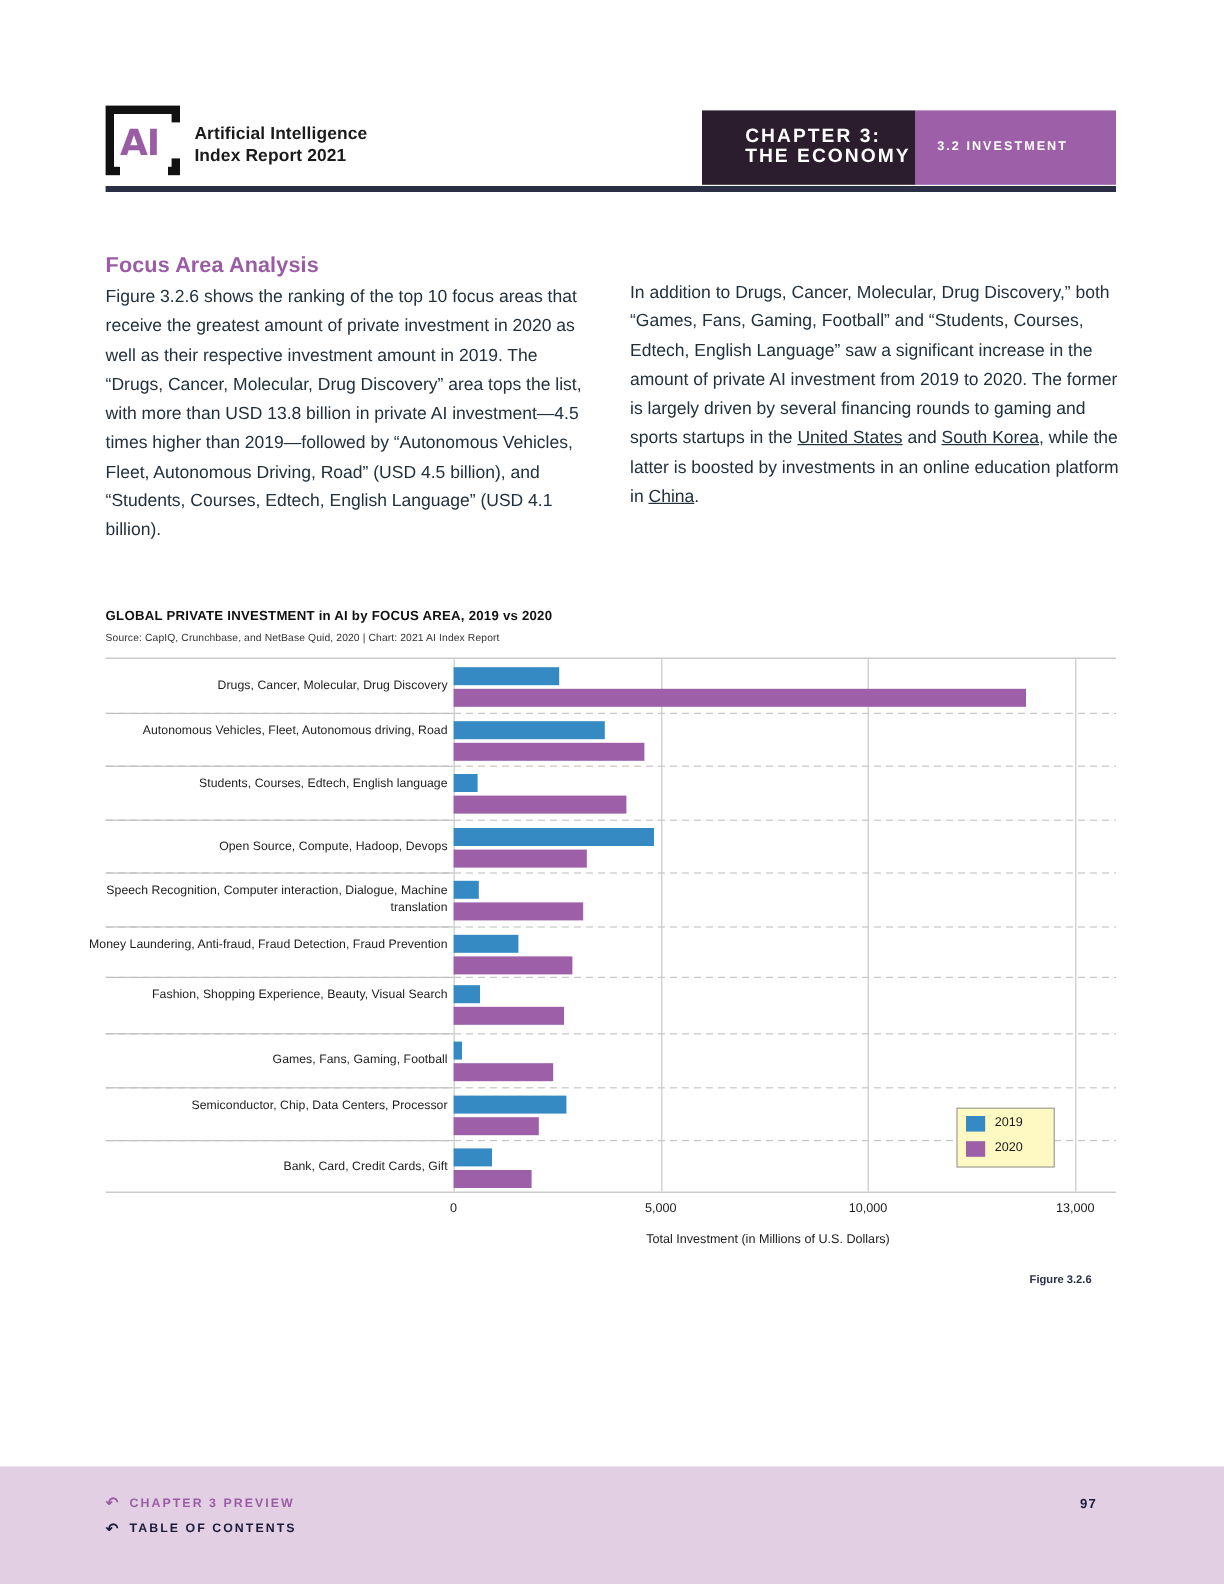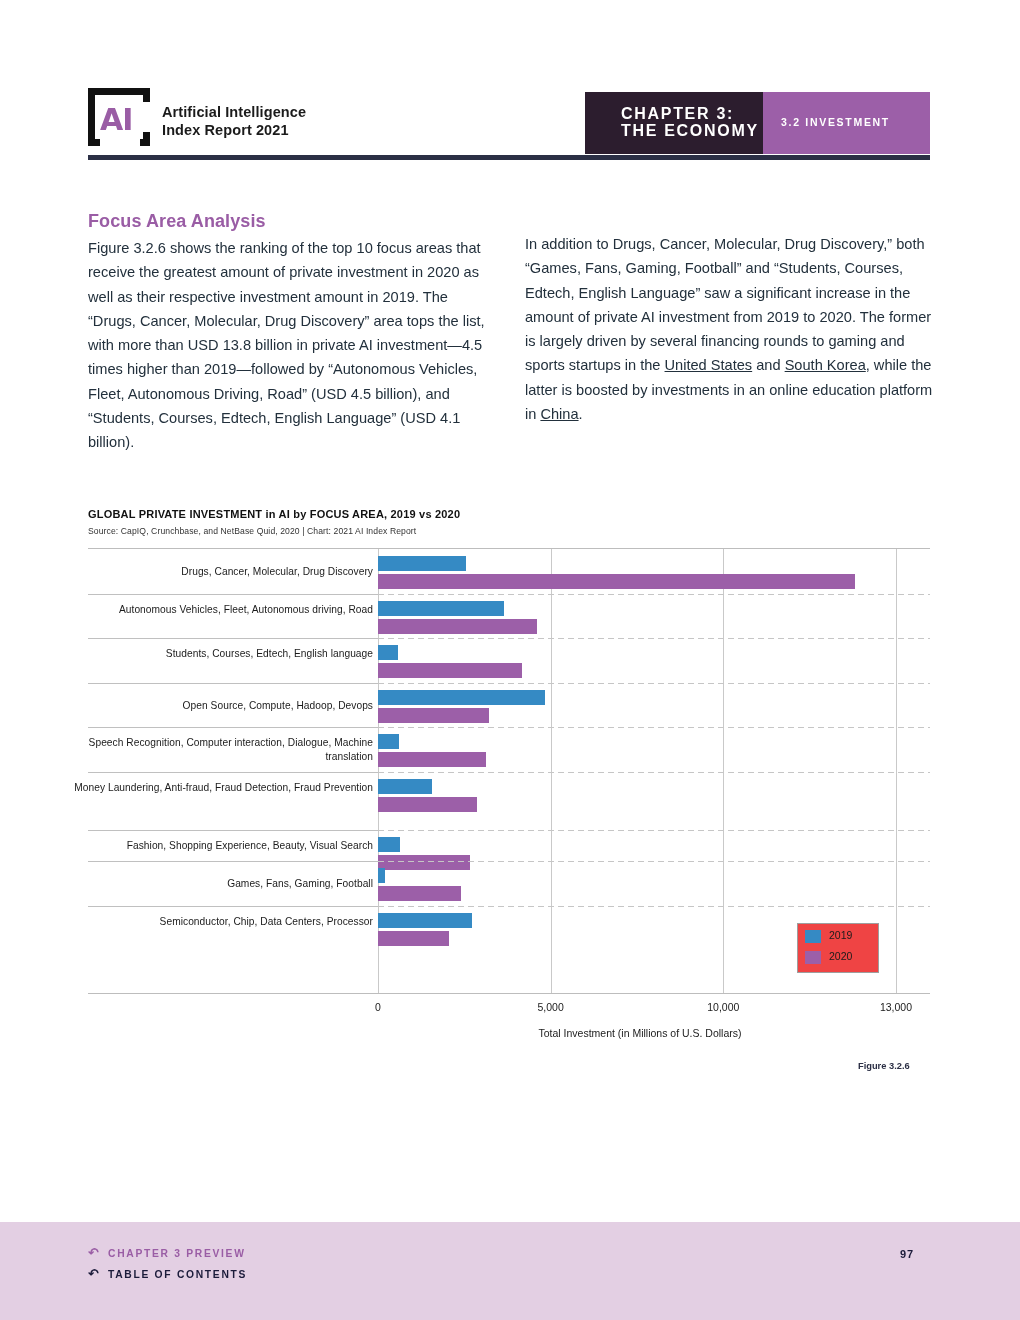--- a/index.html
+++ b/index.html
@@ -46,21 +46,21 @@
   .row{position:absolute;left:0;width:842px;height:44.6px;}
   .row .sep{position:absolute;left:0;top:0;width:842px;height:1px;
       background:repeating-linear-gradient(to right,#c6c6c6 0 6px,transparent 6px 10px);}
   .row .sep-solid{position:absolute;left:0;top:0;width:290px;height:1px;background:#c0c0c0;}
   .cat-label{position:absolute;right:557px;width:300px;text-align:right;
       font-size:10.2px;color:#1b1b1b;line-height:13.6px;letter-spacing:.05px;}
   .bar{position:absolute;height:15px;}
   .bar-2019{background:#358ac4;top:7px;}
   .bar-2020{background:#9c5fa8;top:25px;}
   .legend{position:absolute;left:797px;top:923px;width:80px;height:48px;
-      background:#ef4444;border:1px solid #9e9e9e;}
+      background:#fef9c3;border:1px solid #9e9e9e;}
   .legend-item{position:absolute;left:7px;font-size:10.5px;color:#1b1b1b;}
   .legend-sw{position:absolute;left:0;top:2px;width:16px;height:13px;}
   .legend-tx{position:absolute;left:24px;top:1px;}
   .xtick{position:absolute;top:1001px;font-size:10.5px;color:#1b1b1b;text-align:center;width:80px;}
   .xaxis-title{position:absolute;left:380px;top:1027px;width:520px;text-align:center;
       font-size:10.5px;color:#1b1b1b;}
   .fig-num{position:absolute;left:858px;top:1061px;font-size:9.3px;font-weight:bold;color:#2b2f45;}
   
   .footer{position:absolute;left:0;top:1222px;width:1020px;height:98px;background:#e3cfe3;}
   .footer-link{position:absolute;font-size:10.3px;font-weight:bold;letter-spacing:1.7px;}
@@ -149,40 +149,47 @@
       <div class="bar bar-2019" style="left: 290px; width: 21.4107px; background: rgb(53, 138, 196);"></div>
       <div class="bar bar-2020" style="left: 290px; width: 107.744px; background: rgb(156, 95, 168);"></div>
     </div>
     <div class="row" style="top: 223px;">
       <div class="sep"></div>
       <div class="sep-solid"></div>
       <div class="cat-label" style="top: 9px;">Money Laundering, Anti-fraud, Fraud Detection, Fraud Prevention</div>
       <div class="bar bar-2019" style="left: 290px; width: 53.5267px; background: rgb(53, 138, 196);"></div>
       <div class="bar bar-2020" style="left: 290px; width: 98.7653px; background: rgb(156, 95, 168);"></div>
     </div>
-    <div class="row" style="top: 281px;">
+    <div class="row" style="top: 265px;">
       <div class="sep"></div>
       <div class="sep-solid"></div>
       <div class="cat-label" style="top: 9px;">Fashion, Shopping Experience, Beauty, Visual Search</div>
       <div class="bar bar-2019" style="left: 290px; width: 22.4467px; background: rgb(53, 138, 196);"></div>
       <div class="bar bar-2020" style="left: 290px; width: 91.5133px; background: rgb(156, 95, 168);"></div>
     </div>
     <div class="row" style="top: 312.2px;">
       <div class="sep"></div>
       <div class="sep-solid"></div>
       <div class="cat-label" style="top: 16px;">Games, Fans, Gaming, Football</div>
       <div class="bar bar-2019" style="left: 290px; width: 6.56133px; background: rgb(53, 138, 196);"></div>
       <div class="bar bar-2020" style="left: 290px; width: 82.5347px; background: rgb(156, 95, 168);"></div>
     </div>
     <div class="row" style="top: 356.8px;">
       <div class="sep"></div>
       <div class="sep-solid"></div>
       <div class="cat-label" style="top: 9px;">Semiconductor, Chip, Data Centers, Processor</div>
       <div class="bar bar-2019" style="left: 290px; width: 93.5853px; background: rgb(53, 138, 196);"></div>
       <div class="bar bar-2020" style="left: 290px; width: 71.484px; background: rgb(156, 95, 168);"></div>
+    </div>
+    <div class="row" style="top: 401.4px;">
+      <div class="sep"></div>
+      <div class="sep-solid"></div>
+      <div class="cat-label" style="top: 16px;">Bank, Card, Credit Cards, Gift</div>
+      <div class="bar bar-2019" style="left: 290px; width: 32.4613px; background: rgb(53, 138, 196);"></div>
+      <div class="bar bar-2020" style="left: 290px; width: 64.5773px; background: rgb(156, 95, 168);"></div>
     </div>
   </div>
 
 <div class="legend">
   <div class="legend-item" style="top:4px;">
     <span class="legend-sw" id="sw0" style="background: rgb(53, 138, 196);"></span>
     <span class="legend-tx">2019</span>
   </div>
   <div class="legend-item" style="top:25px;">
     <span class="legend-sw" id="sw1" style="background: rgb(156, 95, 168);"></span>

